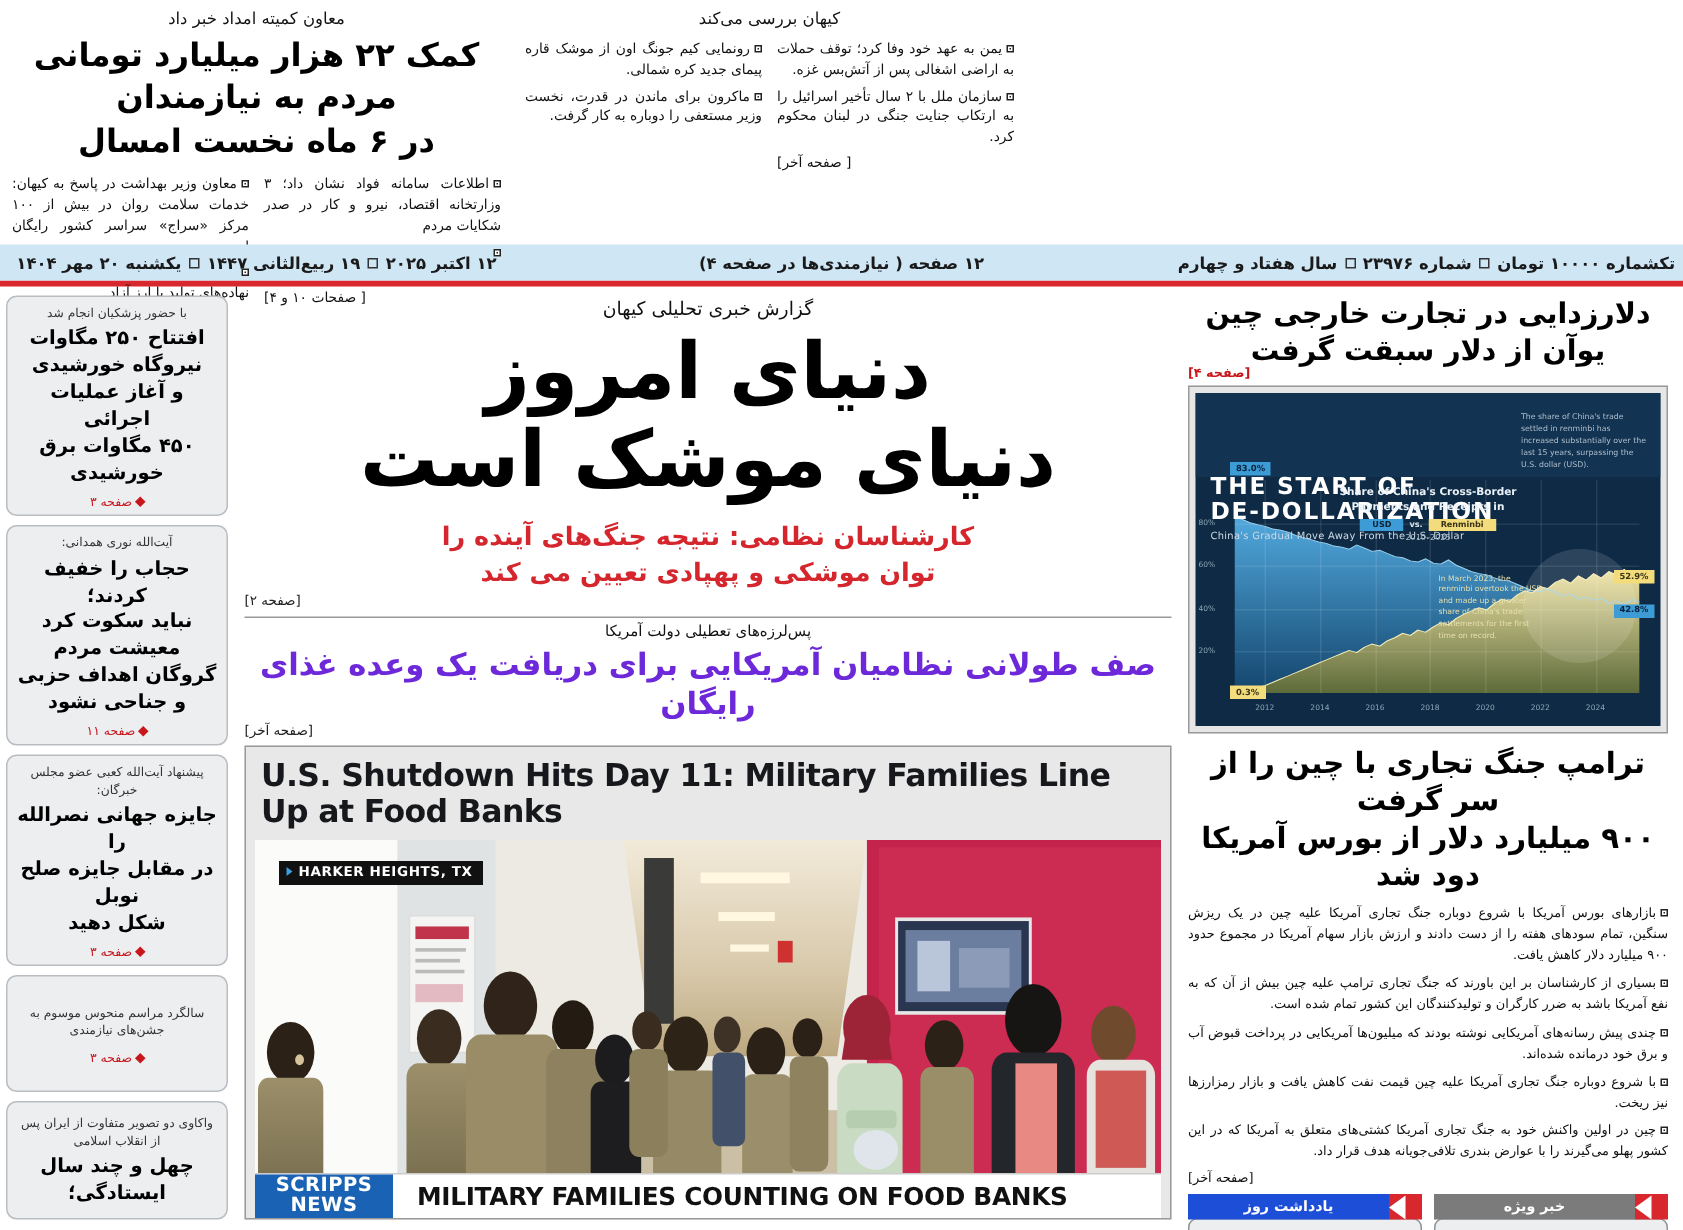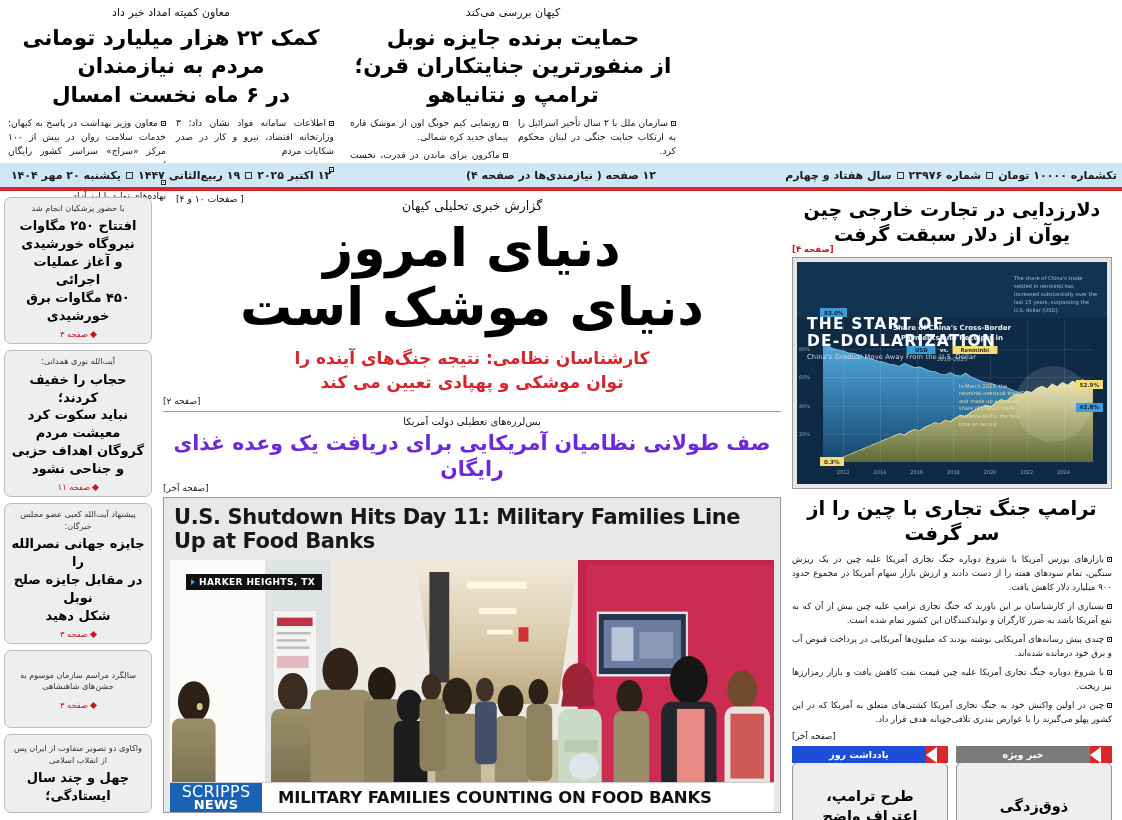--- a/index.html
+++ b/index.html
@@ -90,21 +90,21 @@
   .pc-locator .dot { display:inline-block; width:0; height:0; border-left:4px solid #3aa0e0; border-top:3px solid transparent; border-bottom:3px solid transparent; margin-right:4px;}
   .pc-lower {
     position: absolute; left: 0; right: 0; bottom: 0; height: 30px;
     background: #fff; display: flex; flex-direction: row; align-items: stretch; z-index: 5;
     border-top: 1px solid #ccc;
   }
   .pc-lower-text { flex: 1; display: flex; align-items: center; padding-left: 16px; direction: ltr;
                    font-size: 16.5px; font-weight: bold; color: #111; letter-spacing: -0.2px; }
   .pc-brand { width: 92px; background: #1a62b3; color: #fff; display: flex; flex-direction: column;
               align-items: center; justify-content: center; direction: ltr; line-height: 0.96; }
-  .pc-brand .b1 { font-size: 16px; font-weight: normal; letter-spacing: 0.3px; }
+  .pc-brand .b1 { font-size: 13px; font-weight: bold; letter-spacing: 0.3px; }
   .pc-brand .b2 { font-size: 13px; font-weight: bold; letter-spacing: 0.3px; }
 
   
   .leftcol { width: 330px; padding: 2px 5px 0 5px; display: flex; flex-direction: column; }
   .lc-head { text-align: center; font-size: 19px; font-weight: bold; color: #000; line-height: 1.3; letter-spacing: -0.5px; }
   .lc-ref { font-size: 8.5px; color: #c8161d; text-align: left; margin-top: -2px; font-weight: bold; }
 
   .chartcard { border: 1px solid #9a9a9a; background: #e6e6e6; padding: 4px; margin-top: 3px; }
   .chart { position: relative; height: 222px; background: #0e2a44; overflow: hidden; }
 
@@ -180,30 +180,27 @@
           <div class="bitem"><span class="bsq"></span><span>اطلاعات سامانه فواد نشان داد؛ ۳ وزارتخانه اقتصاد، نیرو و کار در صدر شکایات مردم</span></div>
           <div class="bitem"><span class="bsq"></span><span>امسال ۱۶ هزار مسکن برای مددجویان بهزیستی ساخته می‌شود.</span></div>
           <div class="bref">[ صفحات ۱۰ و ۴]</div>
         </div>
       </div>
     </div>
 
 
     <div class="mh-side mh-left">
       <div class="kicker">کیهان بررسی می‌کند</div>
-      <div class="mh-head">
-        <span class="l1">حمایت برنده جایزه نوبل</span>
-        <span class="l2">از منفورترین جنایتکاران قرن؛ ترامپ و نتانیاهو</span>
-      </div>
       <div class="bullets">
         <div class="bcol">
           <div class="bitem"><span class="bsq"></span><span>رونمایی کیم جونگ اون از موشک قاره پیمای جدید کره شمالی.</span></div>
           <div class="bitem"><span class="bsq"></span><span>ماکرون برای ماندن در قدرت، نخست وزیر مستعفی را دوباره به کار گرفت.</span></div>
         </div>
         <div class="bcol">
+          <div class="bitem"><span class="bsq"></span><span>یمن به عهد خود وفا کرد؛ توقف حملات به اراضی اشغالی پس از آتش‌بس غزه.</span></div>
           <div class="bitem"><span class="bsq"></span><span>سازمان ملل با ۲ سال تأخیر اسرائیل را به ارتکاب جنایت جنگی در لبنان محکوم کرد.</span></div>
           <div class="bref">[ صفحه آخر]</div>
         </div>
       </div>
     </div>
   </div>
 
   <div class="infobar">
     <div class="ib-seg ib-right">
       <span>۱۲ اکتبر ۲۰۲۵</span>
@@ -253,21 +250,21 @@
         <div class="sb-over">پیشنهاد آیت‌الله کعبی عضو مجلس خبرگان:</div>
         <div class="sb-title">
           <div>جایزه جهانی نصرالله را</div>
           <div>در مقابل جایزه صلح نوبل</div>
           <div>شکل دهید</div>
         </div>
         <div class="sb-page"><span class="sb-diamond"></span><span>صفحه ۳</span></div>
       </div>
 
       <div class="sbox">
-        <div class="sb-over">سالگرد مراسم سازمان موسوم به جشن‌های شاهنشاهی</div>
+        <div class="sb-over">سالگرد مراسم منحوس موسوم به جشن‌های نیازمندی</div>
         <div class="sb-page"><span class="sb-diamond"></span><span>صفحه ۳</span></div>
       </div>
 
       <div class="sbox">
         <div class="sb-over">واکاوی دو تصویر متفاوت از ایران پس از انقلاب اسلامی</div>
         <div class="sb-title">
           <div>چهل و چند سال ایستادگی؛</div>
 
         </div>
 
@@ -470,20 +467,21 @@
             <div class="lbl yellow" style="left:-3px;bottom:-4px;">0.3%</div>
             <div class="lbl yellow" style="right:-10px;top:42%;">52.9%</div>
             <div class="lbl blue" style="right:-10px;top:58%;">42.8%</div>
             <div class="ch-note">In March 2023, the renminbi overtook the USD and made up a greater share of China's trade settlements for the first time on record.</div>
           </div>
         </div>
       </div>
 
       <div class="lc-head2">
         <div>ترامپ جنگ تجاری با چین را از سر گرفت</div>
+        <div>۹۰۰ میلیارد دلار از بورس آمریکا دود شد</div>
       </div>
 
       <div class="lc-body">
         <div class="lc-item"><span class="bsq"></span><span>بازارهای بورس آمریکا با شروع دوباره جنگ تجاری آمریکا علیه چین در یک ریزش سنگین، تمام سودهای هفته را از دست دادند و ارزش بازار سهام آمریکا در مجموع حدود ۹۰۰ میلیارد دلار کاهش یافت.</span></div>
         <div class="lc-item"><span class="bsq"></span><span>بسیاری از کارشناسان بر این باورند که جنگ تجاری ترامپ علیه چین بیش از آن که به نفع آمریکا باشد به ضرر کارگران و تولیدکنندگان این کشور تمام شده است.</span></div>
         <div class="lc-item"><span class="bsq"></span><span>چندی پیش رسانه‌های آمریکایی نوشته بودند که میلیون‌ها آمریکایی در پرداخت قبوض آب و برق خود درمانده شده‌اند.</span></div>
         <div class="lc-item"><span class="bsq"></span><span>با شروع دوباره جنگ تجاری آمریکا علیه چین قیمت نفت کاهش یافت و بازار رمزارزها نیز ریخت.</span></div>
         <div class="lc-item"><span class="bsq"></span><span>چین در اولین واکنش خود به جنگ تجاری آمریکا کشتی‌های متعلق به آمریکا که در این کشور پهلو می‌گیرند را با عوارض بندری تلافی‌جویانه هدف قرار داد.</span></div>
         <div class="lc-ref2">[صفحه آخر]</div>
       </div>

